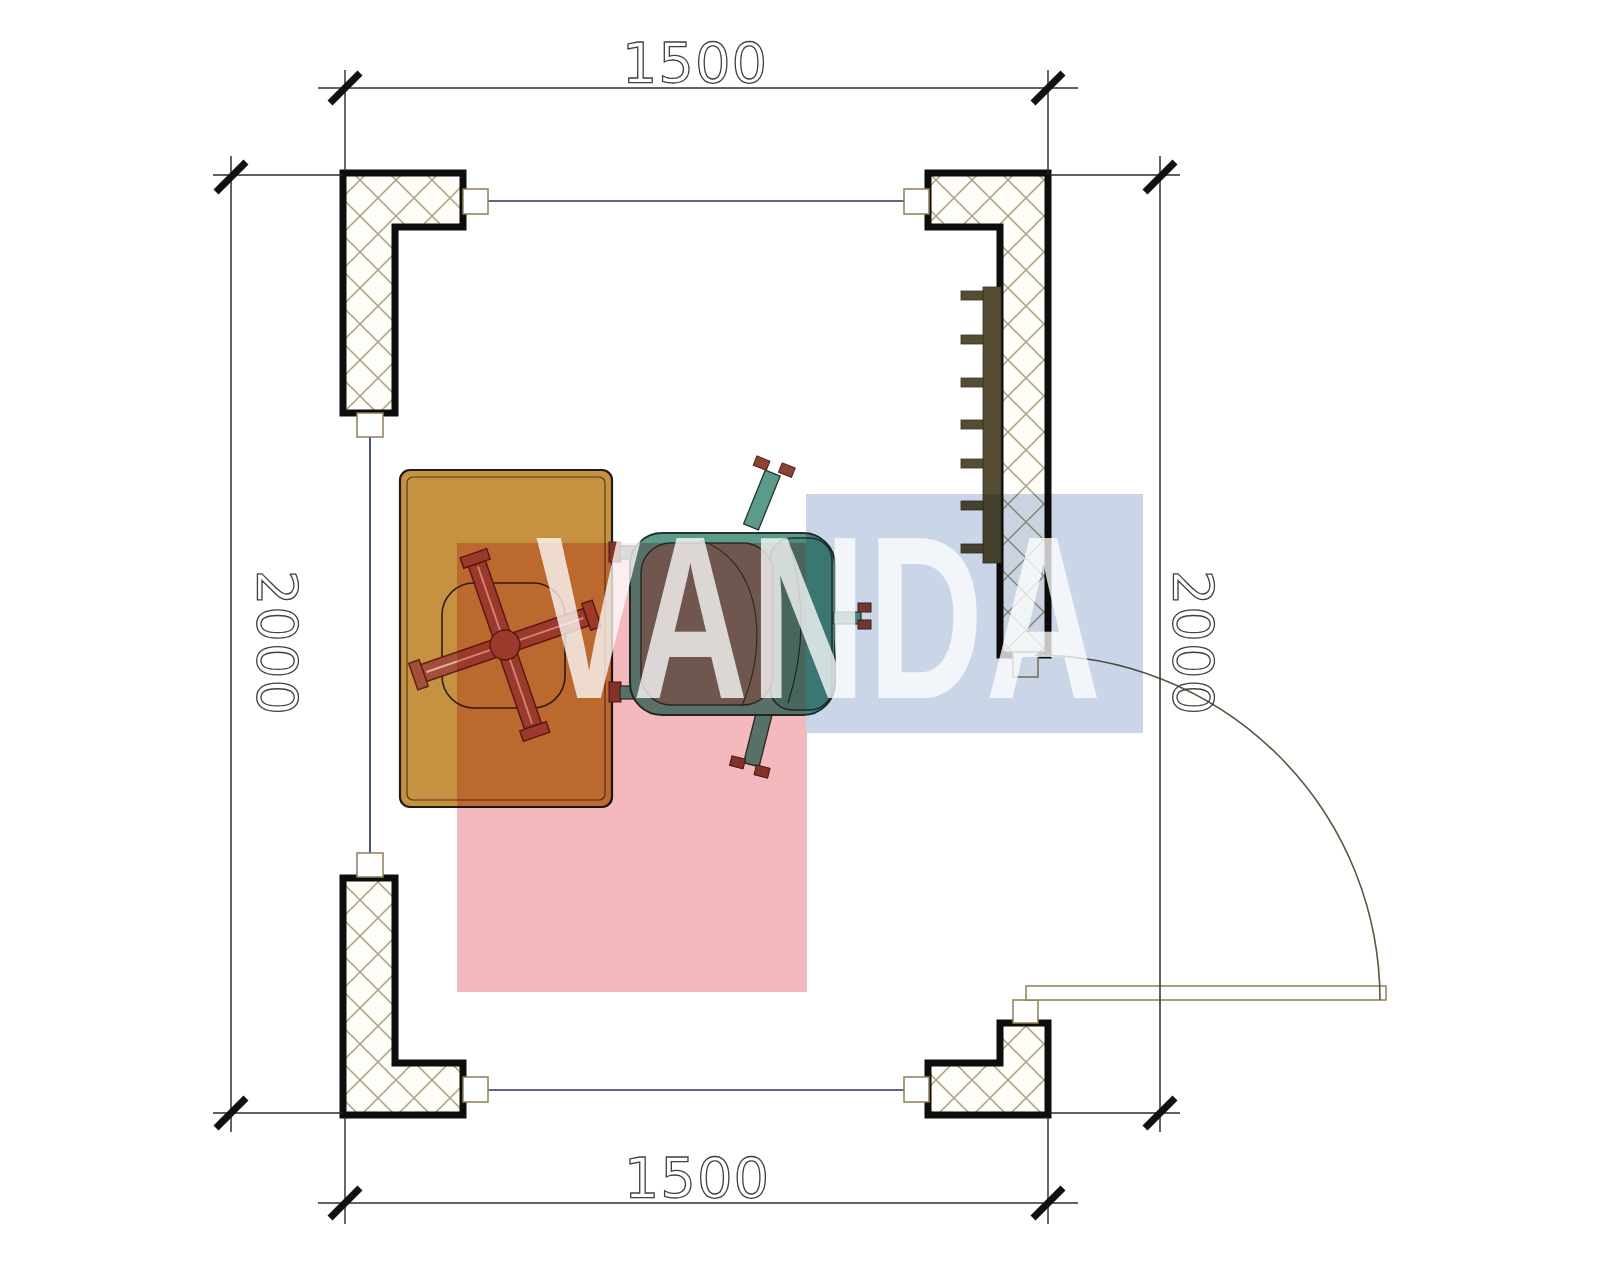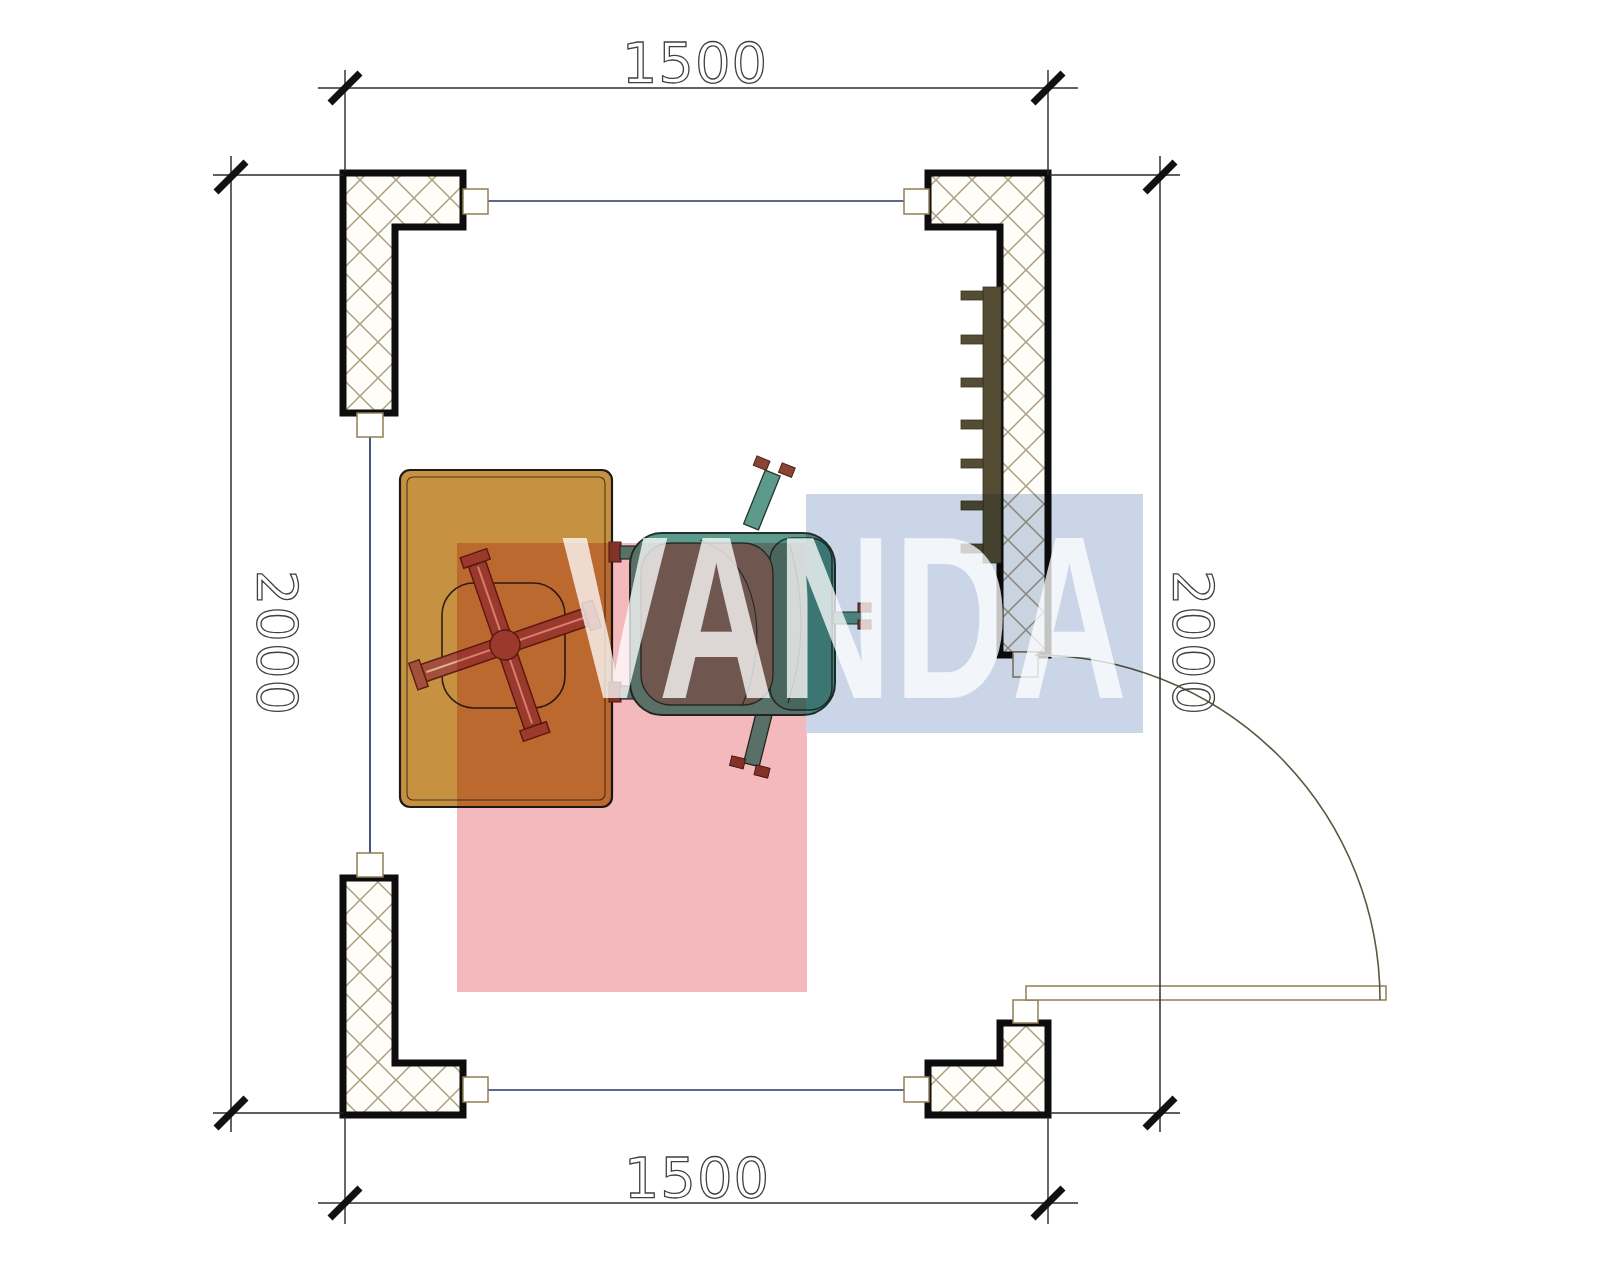--- a/index.html
+++ b/index.html
@@ -3,21 +3,21 @@
 <meta charset="utf-8">
 <style>
   html,body{margin:0;padding:0;background:#ffffff;}
   .canvas{
     position:relative;width:1600px;height:1280px;background:#ffffff;
     overflow:hidden;font-family:"Liberation Sans",sans-serif;
   }
   .plan-svg{position:absolute;left:0;top:0;z-index:1;}
   .wm-svg{position:absolute;left:0;top:0;z-index:2;mix-blend-mode:multiply;pointer-events:none;}
   .wm-text{
-    position:absolute;left:440px;top:500px;width:810px;height:235px;z-index:3;
+    position:absolute;left:414px;top:500px;width:810px;height:235px;z-index:3;
     display:flex;align-items:center;justify-content:center;pointer-events:none;
   }
   .wm-text span{
     font-weight:bold;font-size:232px;letter-spacing:3px;line-height:1;
     color:rgba(255,255,255,0.76);transform:scaleX(0.69);white-space:nowrap;
     font-family:"Liberation Sans",sans-serif;
   }
   .dim-text{
     font-family:"DejaVu Sans",sans-serif;font-size:56px;letter-spacing:1px;
     fill:none;stroke:#414141;stroke-width:1.3px;

